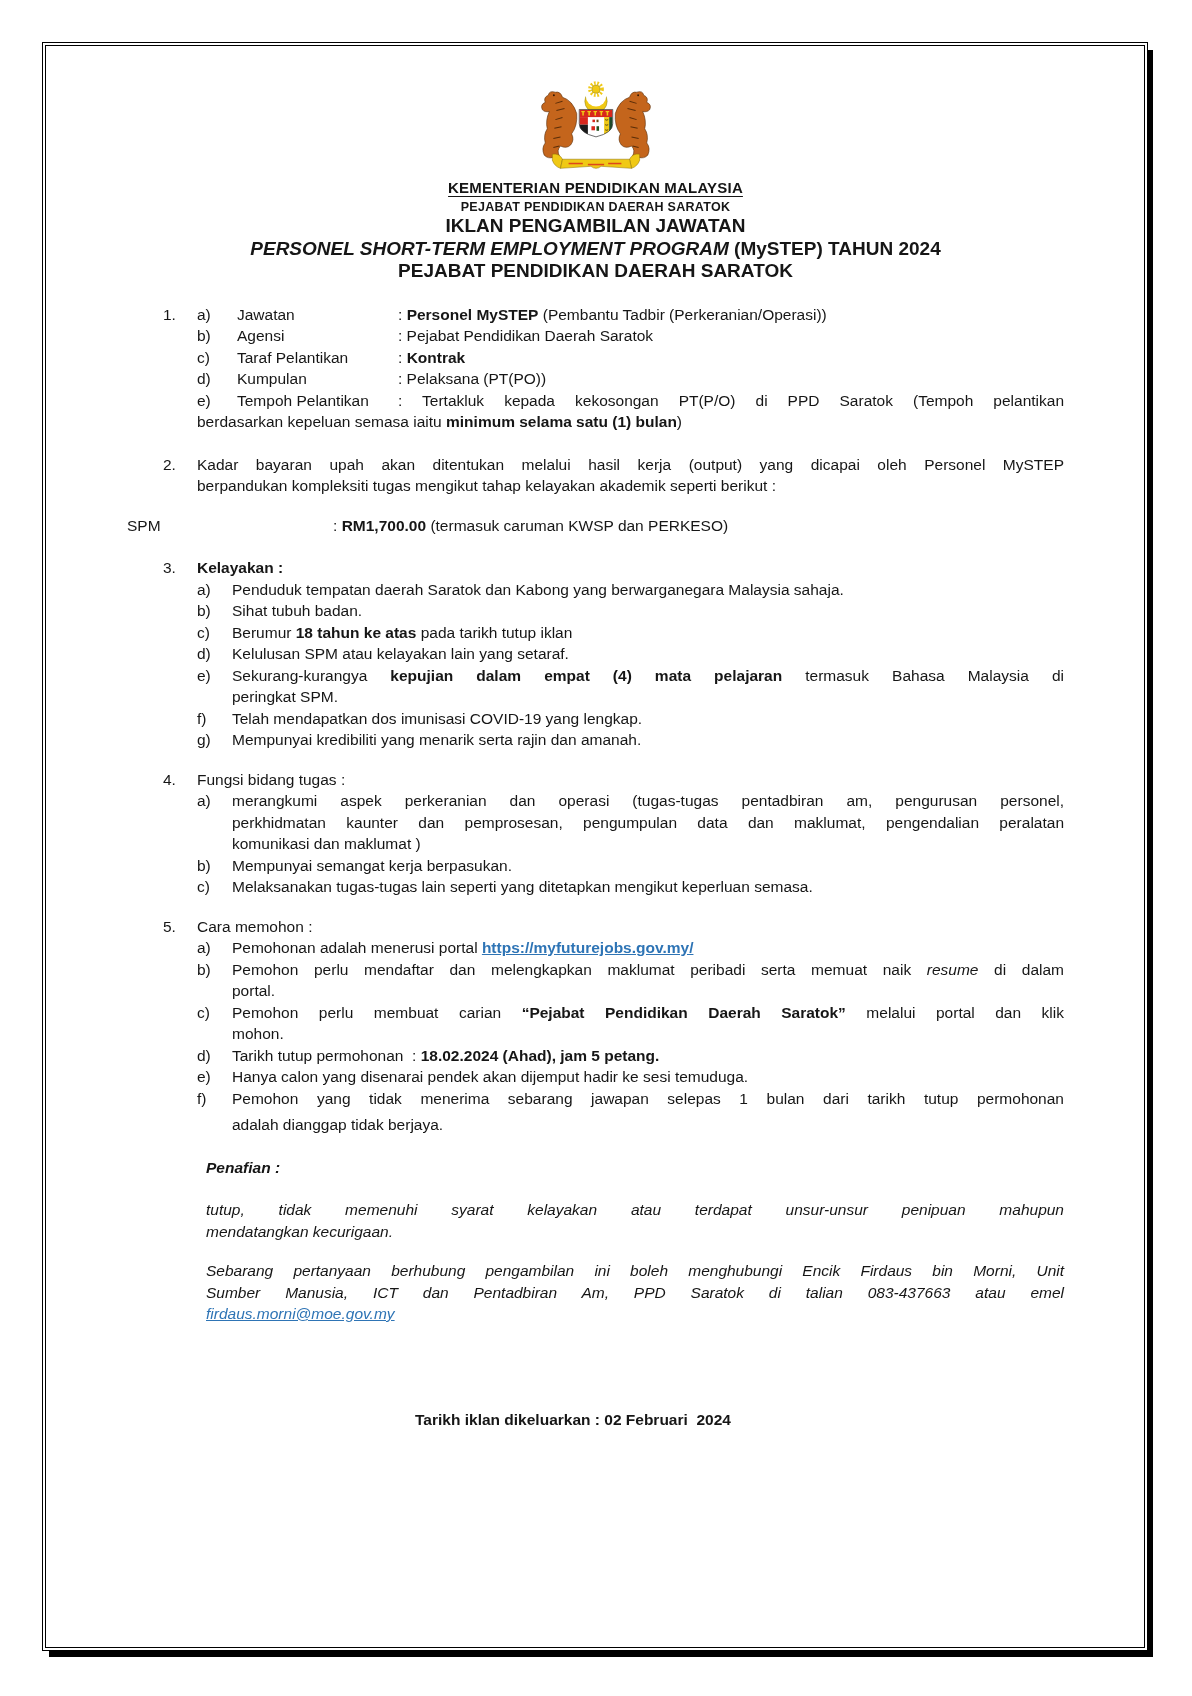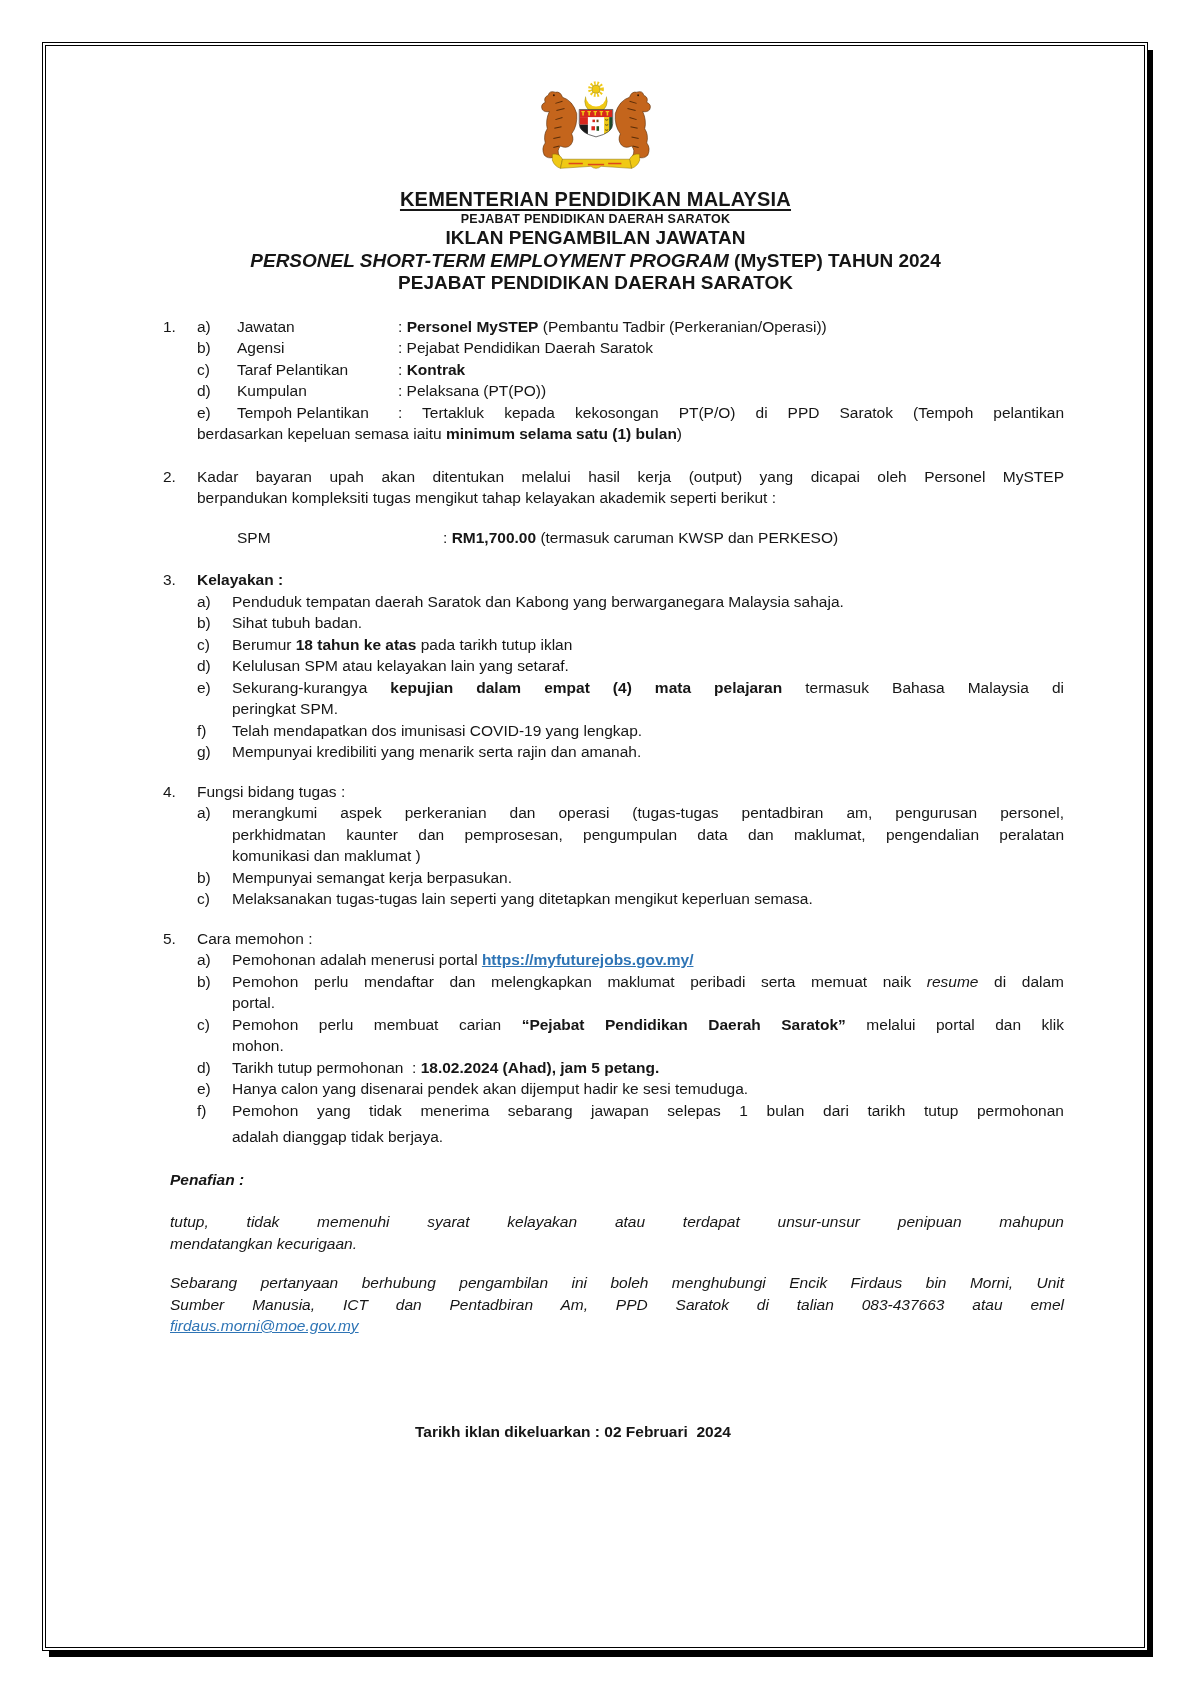--- a/index.html
+++ b/index.html
@@ -11,37 +11,37 @@
   .content{position:absolute;left:127px;top:42px;width:937px;}
   .fs{font-size:15.5px;line-height:21.5px;}
   .b{font-weight:bold;}
   .i{font-style:italic;}
   .link{color:var(--c-link,#2E74B5);text-decoration:underline;cursor:pointer;}
   .pre{white-space:pre-wrap;}
   .jl{text-align:justify;text-align-last:justify;}
 
   .header{margin-top:36px;text-align:center;}
   .emblem{display:block;margin:0 auto;}
-  .ministry{margin-top:12px;font-size:20px;font-weight:bold;letter-spacing:.2px;
+  .ministry{margin-top:0;font-size:15px;font-weight:bold;letter-spacing:.2px;
             text-decoration:underline;text-underline-offset:3px;line-height:19px;}
   .department{margin-top:3px;font-size:12.5px;font-weight:bold;letter-spacing:.3px;line-height:15px;}
 
   .title{text-align:center;font-size:19px;font-weight:bold;line-height:22.5px;}
 
   .intro{margin-top:25px;}
 
   .num-row{display:grid;grid-template-columns:34px 1fr;margin-left:36px;}
   .sub-row{display:grid;grid-template-columns:35px 1fr;margin-left:70px;}
   .job-row{display:grid;grid-template-columns:40px 161px 1fr;margin-left:70px;}
   .cont-row{margin-left:70px;}
-  .spm-row{display:grid;grid-template-columns:206px 1fr;margin-left:110px;}
+  .spm-row{display:grid;grid-template-columns:206px 1fr;}
   .gap{margin-top:21px;}
   .gap-s{margin-top:18px;}
 
-  .disc{margin-left:43px;font-style:italic;}
+  .disc{margin-left:79px;font-style:italic;}
   .footer-date{margin-top:84px;text-align:center;padding-right:45px;
                font-weight:bold;font-size:15.5px;}
 
   .f-line2{margin-top:5px;}
 </style>
 </head>
 <body>
 
 <div class="sheet">
   <div class="frame"></div>

